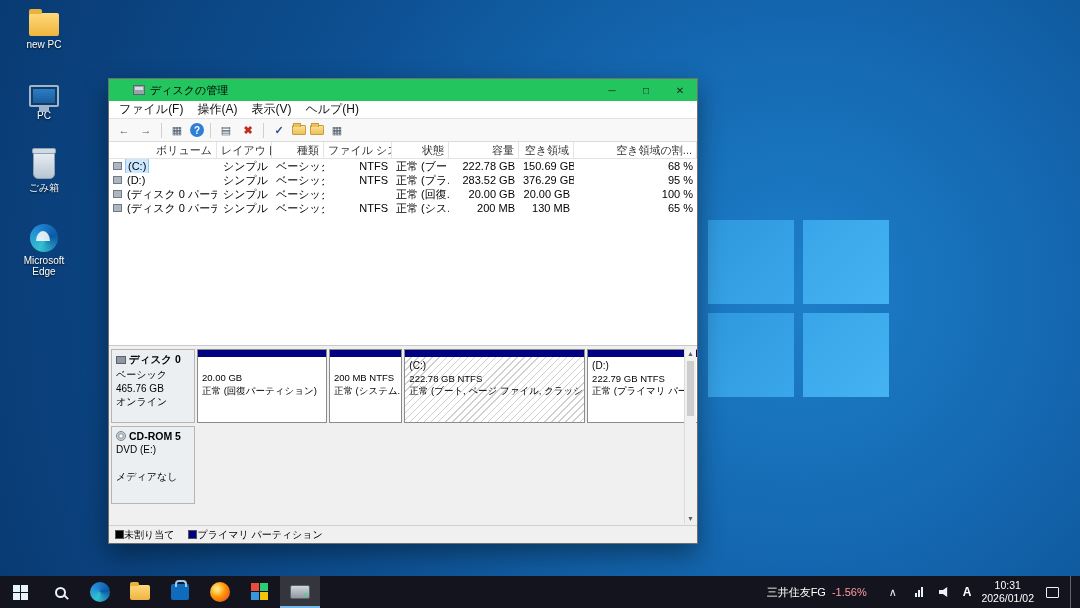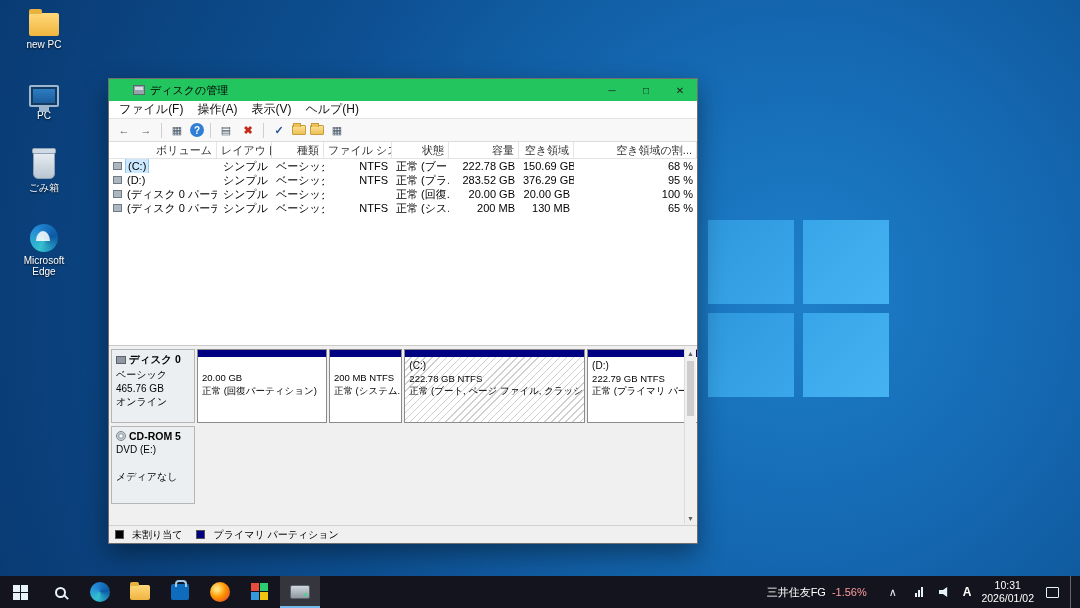--- a/index.html
+++ b/index.html
@@ -76,21 +76,21 @@
   .cd-empty { flex:1 1 auto; margin-left:2px; }
 
   
   .vscroll { position:absolute; right:1px; top:1px; bottom:1px; width:12px; background:#f0f0f0; border-left:1px solid #dcdcdc; display:flex; flex-direction:column; }
   .vs-btn { height:12px; display:flex; align-items:center; justify-content:center; font-size:7px; color:#606060; }
   .vs-track { flex:1; position:relative; }
   .vs-thumb { position:absolute; top:2px; left:2px; right:2px; height:55px; background:#cdcdcd; }
 
   
   .legendbar { height:18px; background:#f0f0f0; border-top:1px solid #d0d0d0; display:flex; align-items:center; gap:14px; padding-left:6px; flex:0 0 auto; }
-  .lg-item { display:flex; align-items:center; gap:8px; font-size:10px; color:#000; }
+  .lg-item { display:flex; align-items:center; gap:0; font-size:10px; color:#000; }
   .lg-sq { width:9px; height:9px; border:1px solid #555; }
   .lg-unalloc { background:#000000; }
   .lg-primary { background:#000082; }
 
   
   .taskbar { position:absolute; left:0; bottom:0; width:1080px; height:32px; background:#14141e; display:flex; align-items:stretch; z-index:50; }
   .tb-btn { width:40px; display:flex; align-items:center; justify-content:center; }
   .tb-btn.active { background:rgba(255,255,255,.14); box-shadow:inset 0 -2px 0 #76b9ed; }
   .start-grid { width:15px; height:15px; display:grid; grid-template-columns:7px 7px; grid-template-rows:7px 7px; gap:1px; }
   .start-grid i { background:#e8f2fb; }

